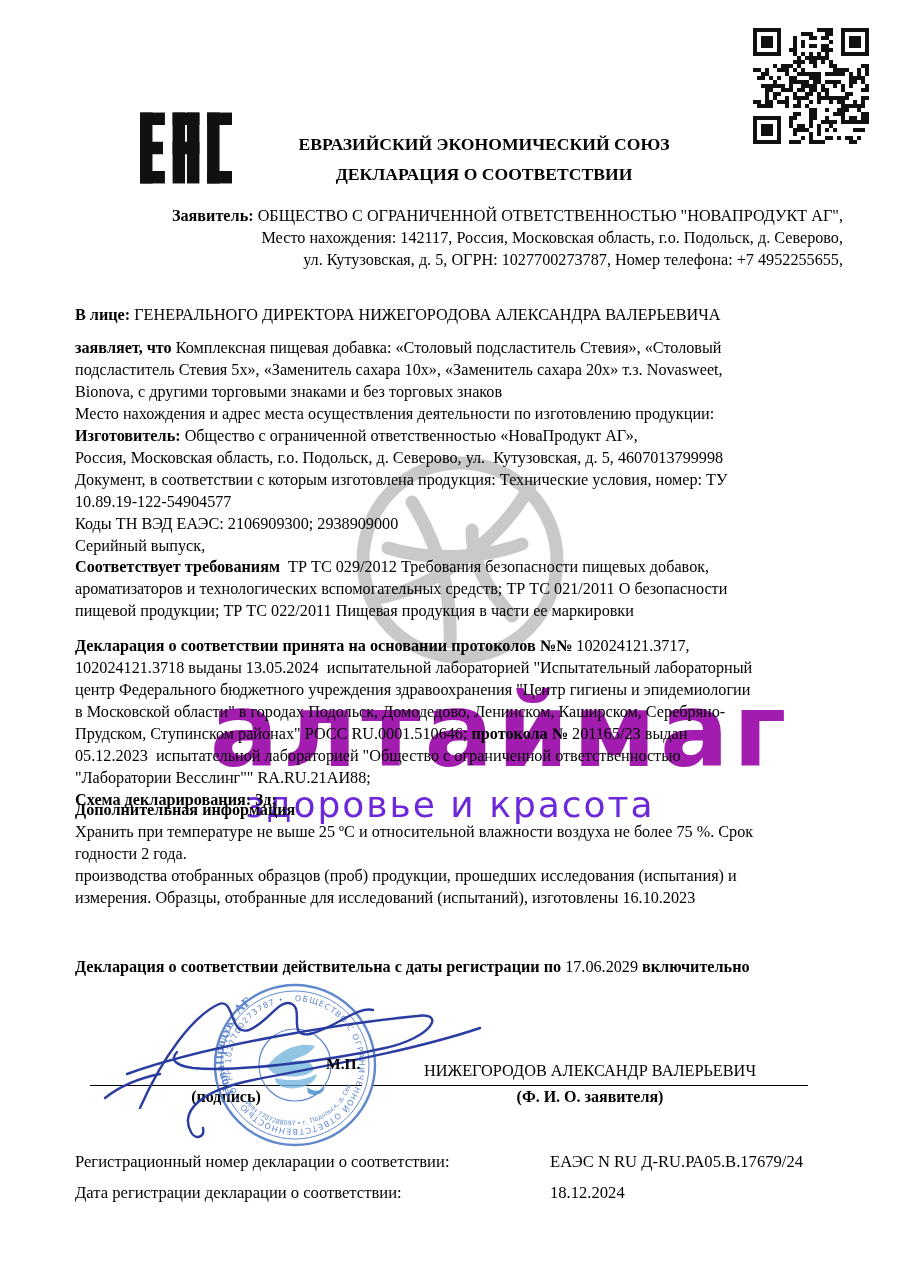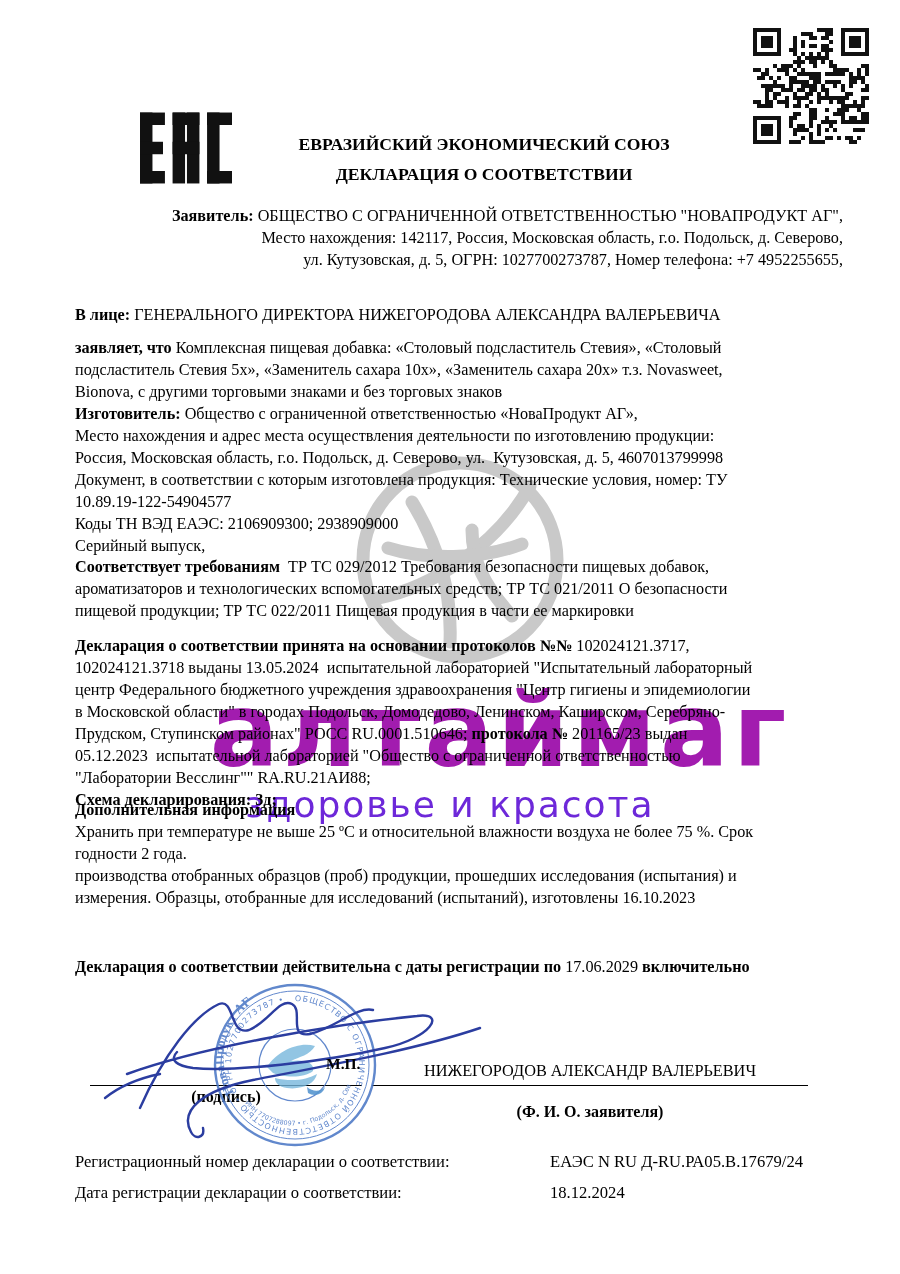--- a/index.html
+++ b/index.html
@@ -26,21 +26,21 @@
   #blk-validity{top:956px;}
   
   .stamp{position:absolute;left:211px;top:981px;width:168px;height:168px;z-index:2;opacity:.88;}
   .signature{position:absolute;left:85px;top:978px;width:430px;height:172px;z-index:3;}
   .mp{position:absolute;left:326px;top:1055px;z-index:4;font-weight:bold;font-size:15.5px;}
   .sigline{position:absolute;border-top:1.7px solid #000;z-index:1;}
   #line-sign{left:90px;top:1085px;width:272px;}
   #line-name{left:372px;top:1085px;width:436px;}
   .caption{position:absolute;z-index:1;text-align:center;font-weight:bold;font-size:16px;}
   #cap-sign{left:90px;top:1088px;width:272px;}
-  #cap-name{left:372px;top:1088px;width:436px;margin-top:15px;}
+  #cap-name{left:372px;top:1088px;width:436px;}
   #sig-name{position:absolute;left:372px;top:1061px;width:436px;z-index:1;
             text-align:center;font-size:16.3px;white-space:nowrap;}
   
   .reg-label{position:absolute;left:75px;z-index:1;font-weight:normal;font-size:16.6px;white-space:nowrap;}
   .reg-value{position:absolute;left:550px;z-index:1;font-size:16.6px;white-space:nowrap;}
   #reg-num-label,#reg-num-value{top:1152px;}
   #reg-date-label,#reg-date-value{top:1183px;}
 </style>
 </head>
 <body>
@@ -97,22 +97,22 @@
   </div>
 
   <div class="blk" id="blk-rep">
     <div class="ln"><b>В лице:</b><span> ГЕНЕРАЛЬНОГО ДИРЕКТОРА НИЖЕГОРОДОВА АЛЕКСАНДРА ВАЛЕРЬЕВИЧА</span></div>
   </div>
 
   <div class="blk" id="blk-main">
     <div class="ln"><b>заявляет, что</b><span> Комплексная пищевая добавка: «Столовый подсластитель Стевия», «Столовый</span></div>
     <div class="ln"><span>подсластитель Стевия 5х», «Заменитель сахара 10х», «Заменитель сахара 20х» т.з. Novasweet,</span></div>
     <div class="ln"><span>Bionova, с другими торговыми знаками и без торговых знаков</span></div>
+    <div class="ln"><span>Место нахождения и адрес места осуществления деятельности по изготовлению продукции:</span></div>
     <div class="ln"><b>Изготовитель:</b><span> Общество с ограниченной ответственностью «НоваПродукт АГ»,</span></div>
-    <div class="ln"><span>Место нахождения и адрес места осуществления деятельности по изготовлению продукции:</span></div>
     <div class="ln"><span>Россия, Московская область, г.о. Подольск, д. Северово, ул.  Кутузовская, д. 5, 4607013799998</span></div>
     <div class="ln"><span>Документ, в соответствии с которым изготовлена продукция: Технические условия, номер: ТУ</span></div>
     <div class="ln"><span>10.89.19-122-54904577</span></div>
     <div class="ln"><span>Коды ТН ВЭД ЕАЭС: 2106909300; 2938909000</span></div>
     <div class="ln"><span>Серийный выпуск,</span></div>
   </div>
 
   <div class="blk" id="blk-compliance">
     <div class="ln"><b>Соответствует требованиям</b><span>  ТР ТС 029/2012 Требования безопасности пищевых добавок,</span></div>
     <div class="ln"><span>ароматизаторов и технологических вспомогательных средств; ТР ТС 021/2011 О безопасности</span></div>

